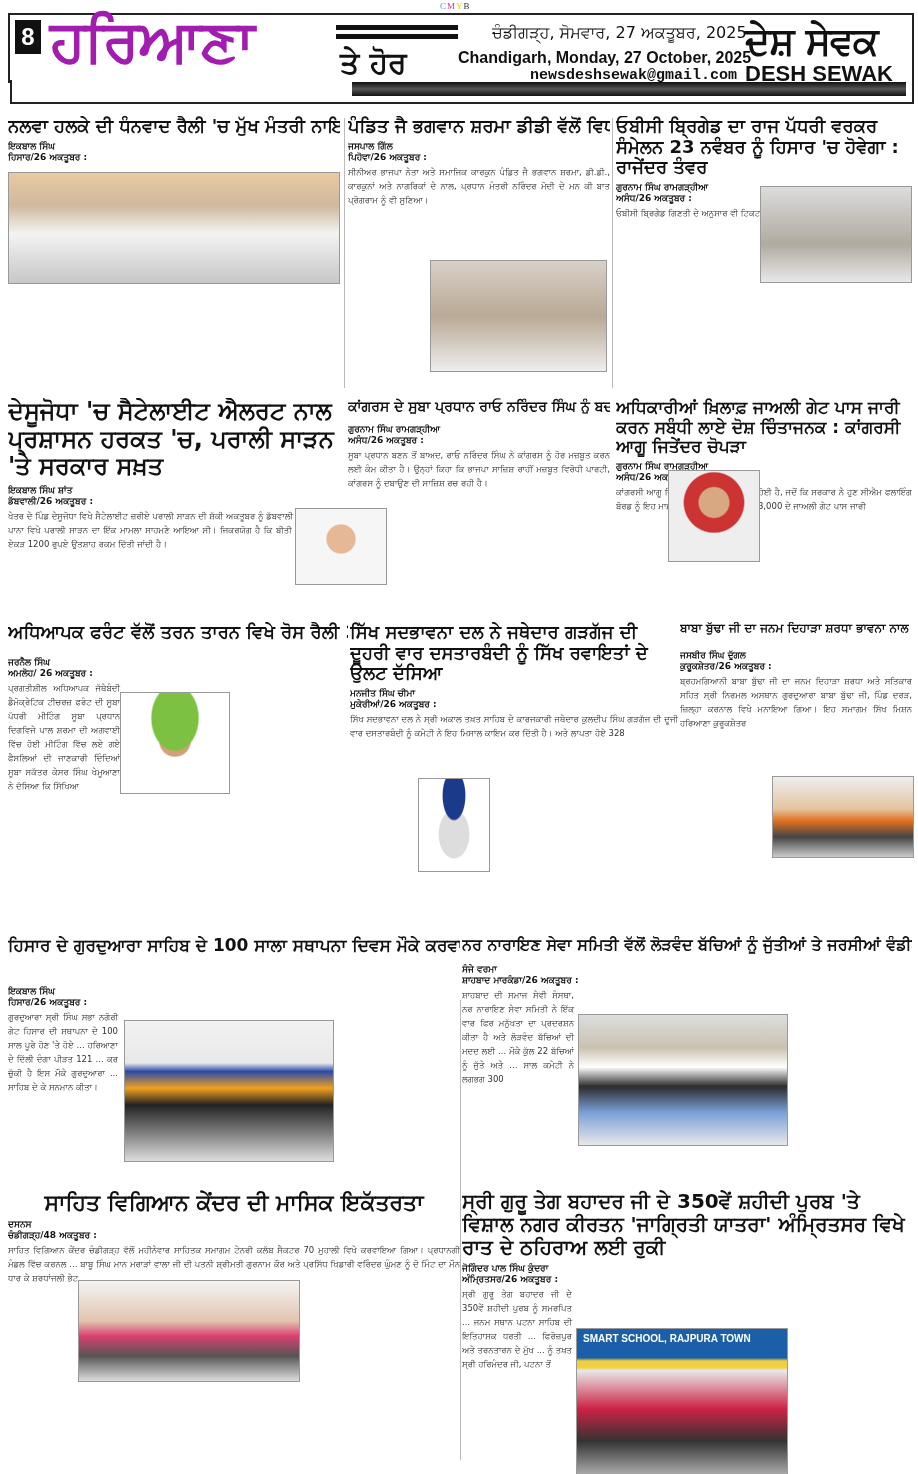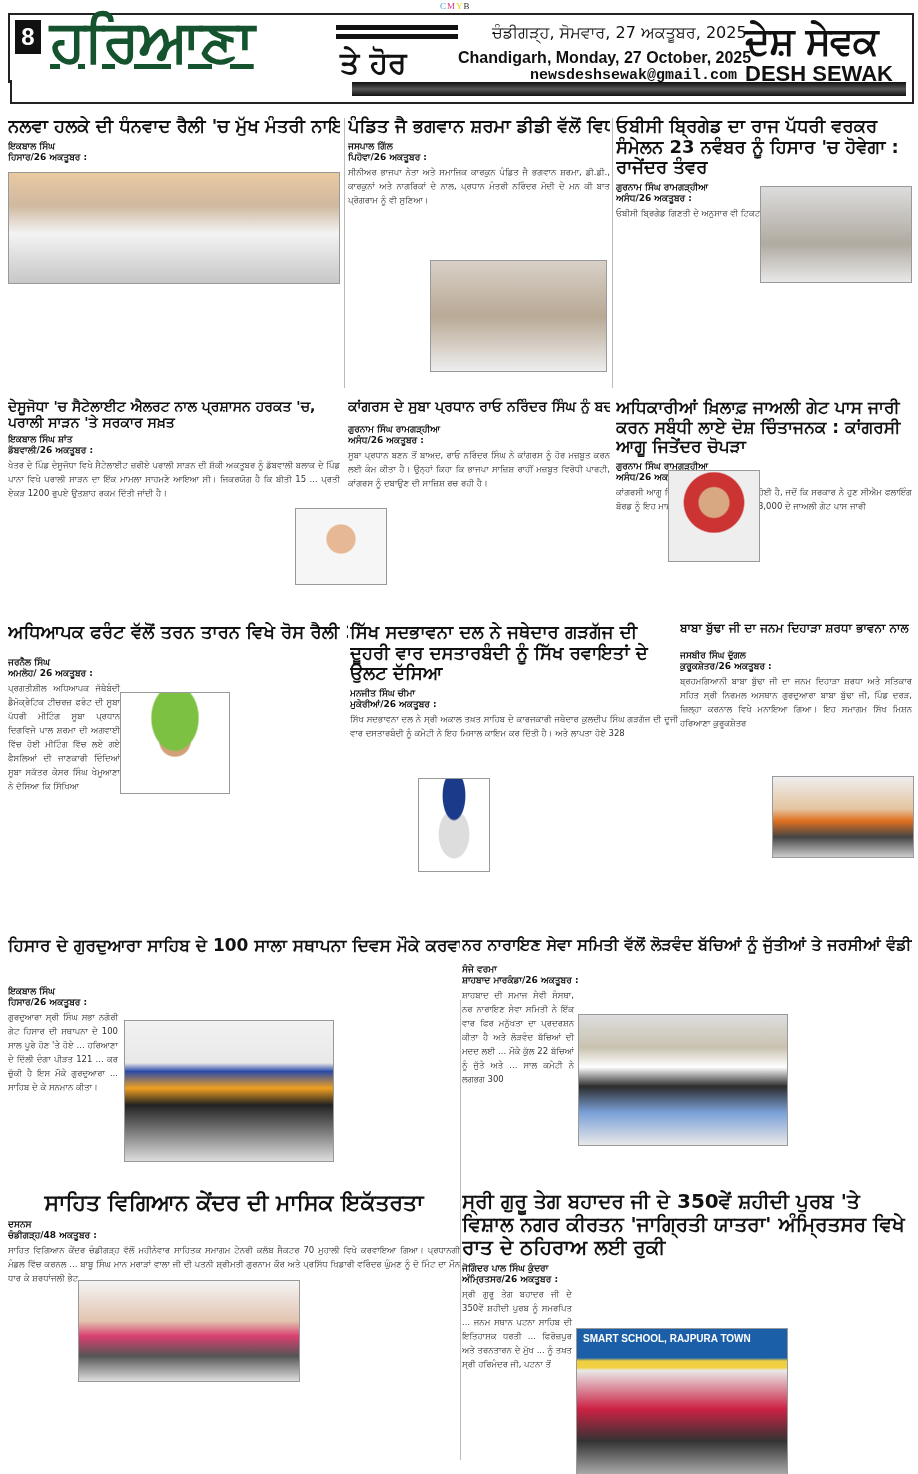--- a/index.html
+++ b/index.html
@@ -1,21 +1,21 @@
 <!DOCTYPE html>
 <html><head>
 <meta charset="utf-8">
 <style>
   html,body{margin:0;padding:0;background:#fff;}
   body{width:918px;height:1474px;overflow:hidden;position:relative;font-family:"DejaVu Sans",sans-serif;color:#111;}
   .cmyk{position:absolute;top:1px;left:440px;font-family:"Liberation Serif",serif;font-size:9px;letter-spacing:1px;}
   .cmyk .c{color:#3aa0d8}.cmyk .m{color:#d43b8a}.cmyk .y{color:#e8d200}.cmyk .k{color:#333}
   .masthead{position:absolute;left:8px;top:13px;width:902px;height:68px;border:2px solid #222;border-bottom:none;}
   .page-no{position:absolute;left:5px;top:5px;width:26px;height:34px;background:#111;color:#fff;font-family:"Liberation Sans",sans-serif;font-weight:bold;font-size:24px;text-align:center;line-height:34px;}
-  .section-title{position:absolute;left:40px;top:-8px;font-size:58px;font-weight:bold;letter-spacing:-1px;color:#14532d;text-decoration:underline;}
+  .section-title{position:absolute;left:40px;top:-8px;font-size:58px;font-weight:bold;letter-spacing:-1px;color:#a21caf;}
   .section-sub{position:absolute;left:330px;top:30px;font-size:30px;font-weight:bold;}
   .bars{position:absolute;left:326px;top:10px;width:122px;}
   .bars div{background:#111;height:5px;margin-bottom:4px;}
   .date-pa{position:absolute;left:482px;top:8px;font-size:16px;}
   .date-en{position:absolute;left:448px;top:34px;font-family:"Liberation Sans",sans-serif;font-weight:bold;font-size:16px;}
   .email{position:absolute;left:520px;top:52px;font-family:Liberation Mono, monospace;font-weight:bold;font-size:15px;}
   .logo-pa{position:absolute;left:735px;top:4px;font-size:38px;font-weight:bold;letter-spacing:-1px;}
   .logo-en{position:absolute;left:735px;top:46px;font-family:"Liberation Sans",sans-serif;font-weight:bold;font-size:22px;}
   .blackbar{position:absolute;left:10px;top:80px;width:900px;height:22px;border:2px solid #222;border-top:none;}
   .blackbar .inner{position:absolute;left:340px;right:6px;top:2px;height:14px;background:linear-gradient(#111,#555 50%,#111);}
@@ -74,21 +74,21 @@
   <div class="hl" style="font-size:18px;white-space:normal;">ਓਬੀਸੀ ਬ੍ਰਿਗੇਡ ਦਾ ਰਾਜ ਪੱਧਰੀ ਵਰਕਰ ਸੰਮੇਲਨ 23 ਨਵੰਬਰ ਨੂੰ ਹਿਸਾਰ 'ਚ ਹੋਵੇਗਾ : ਰਾਜੇਂਦਰ ਤੰਵਰ</div>
   <div class="byline">ਗੁਰਨਾਮ ਸਿੰਘ ਰਾਮਗੜ੍ਹੀਆ</div>
   <div class="byline" style="margin-top:0">ਅਸੰਧ/26 ਅਕਤੂਬਰ :</div>
   <div class="cols">
       <div class="col">ਓਬੀਸੀ ਬ੍ਰਿਗੇਡ ਗਿਣਤੀ ਦੇ ਅਨੁਸਾਰ ਵੀ ਟਿਕਟਾਂ ਨਹੀਂ ਮਿਲ ਰਹੀਆਂ। ਉਨ੍ਹਾਂ ਕਿਹਾ ਕਿ ਜੇਕਰ</div>
     </div>
 </article>
 <div class="photo" style="left:760px;top:186px;width:150px;height:95px;background:linear-gradient(180deg,#dcdcdc,#b0aaa0 60%,#e8e8e8);"></div>
 
 <article class="article" style="left:8px;top:398px;width:332px;height:212px;">
-  <div class="hl" style="font-size:14px;white-space:normal;">ਦੇਸੂਜੋਧਾ 'ਚ ਸੈਟੇਲਾਈਟ ਐਲਰਟ ਨਾਲ ਪ੍ਰਸ਼ਾਸਨ ਹਰਕਤ 'ਚ, ਪਰਾਲੀ ਸਾੜਨ 'ਤੇ ਸਰਕਾਰ ਸਖ਼ਤ</div>
+  <div class="hl" style="font-size:24px;white-space:normal;">ਦੇਸੂਜੋਧਾ 'ਚ ਸੈਟੇਲਾਈਟ ਐਲਰਟ ਨਾਲ ਪ੍ਰਸ਼ਾਸਨ ਹਰਕਤ 'ਚ, ਪਰਾਲੀ ਸਾੜਨ 'ਤੇ ਸਰਕਾਰ ਸਖ਼ਤ</div>
   <div class="byline">ਇਕਬਾਲ ਸਿੰਘ ਸ਼ਾਂਤ</div>
   <div class="byline" style="margin-top:0">ਡੱਬਵਾਲੀ/26 ਅਕਤੂਬਰ :</div>
   <div class="cols">
       <div class="col">ਖੇਤਰ ਦੇ ਪਿੰਡ ਦੇਸੂਜੋਧਾ ਵਿਖੇ ਸੈਟੇਲਾਈਟ ਜ਼ਰੀਏ ਪਰਾਲੀ ਸਾੜਨ ਦੀ ਸ਼ੱਕੀ ਅਕਤੂਬਰ ਨੂੰ ਡੱਬਵਾਲੀ ਬਲਾਕ ਦੇ ਪਿੰਡ ਪਾਨਾ ਵਿਖੇ ਪਰਾਲੀ ਸਾੜਨ ਦਾ ਇੱਕ ਮਾਮਲਾ ਸਾਹਮਣੇ ਆਇਆ ਸੀ। ਜਿਕਰਯੋਗ ਹੈ ਕਿ ਬੀਤੀ 15 ... ਪ੍ਰਤੀ ਏਕੜ 1200 ਰੁਪਏ ਉਤਸ਼ਾਹ ਰਕਮ ਦਿੱਤੀ ਜਾਂਦੀ ਹੈ।</div>
     </div>
 </article>
 
 <article class="article" style="left:348px;top:398px;width:262px;height:228px;">
   <div class="hl" style="font-size:14px;">ਕਾਂਗਰਸ ਦੇ ਸੂਬਾ ਪ੍ਰਧਾਨ ਰਾਓ ਨਰਿੰਦਰ ਸਿੰਘ ਨੂੰ ਬਦਨਾਮ ਕਰਨ ਦੀ ਸਾਜ਼ਿਸ਼ ਰਚੀ ਜਾ ਰਹੀ : ਸੁਨੀਲ ਕੌਸ਼ਿਕ</div>
   <div class="byline" style="margin-top:10px">ਗੁਰਨਾਮ ਸਿੰਘ ਰਾਮਗੜ੍ਹੀਆ</div>

